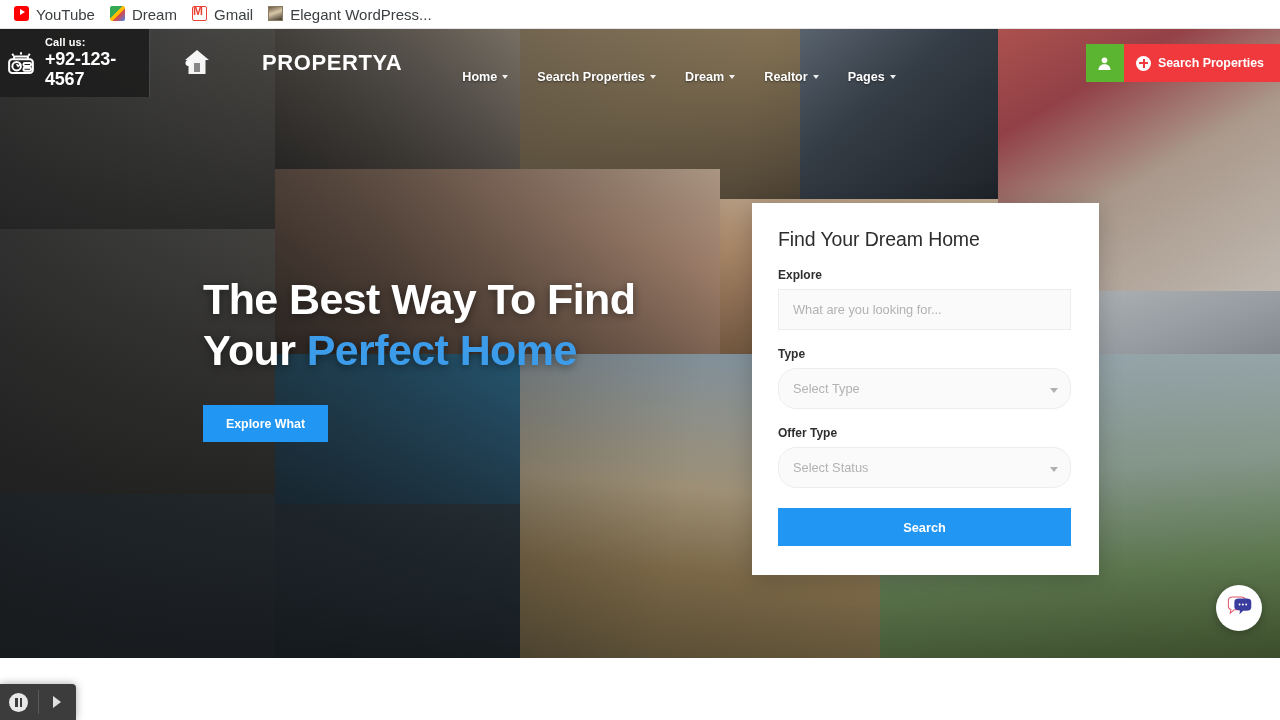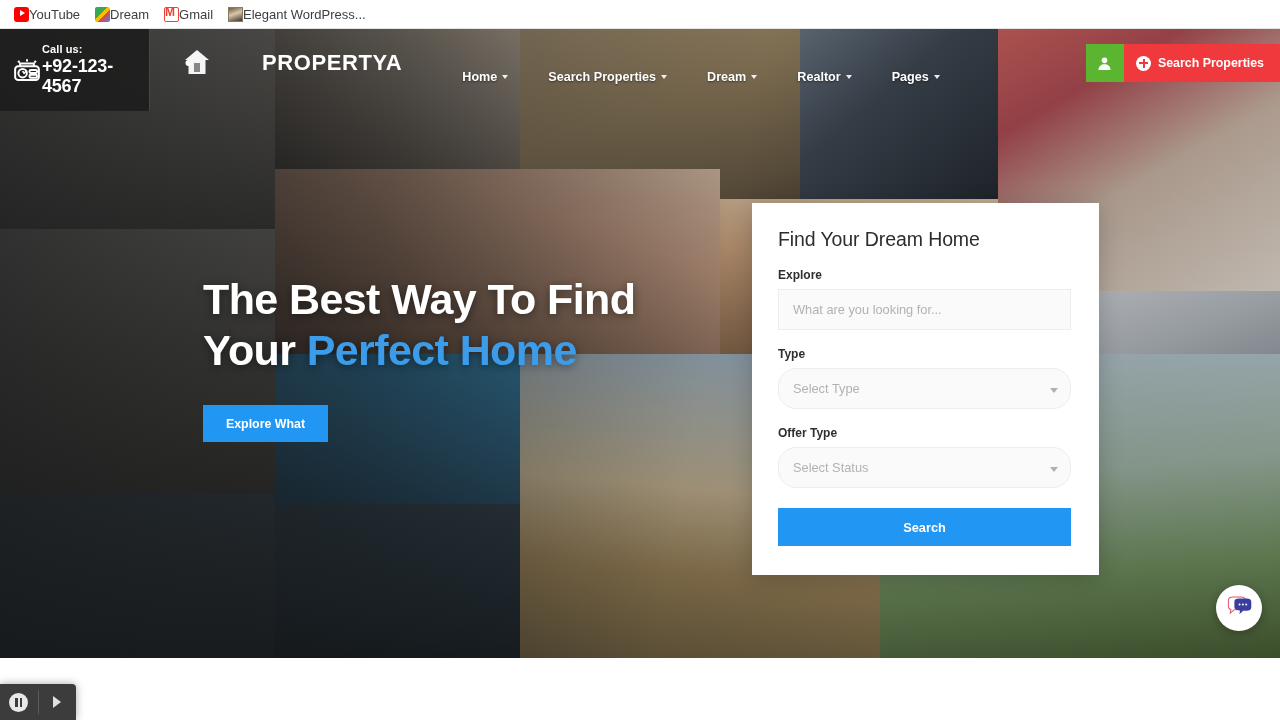--- a/index.html
+++ b/index.html
@@ -14,23 +14,23 @@
   .bookmark-bar {
     position: absolute; top: 0; left: 0;
     width: 1280px; height: 29px;
     background: #ffffff;
     border-bottom: 1px solid #e4e4e4;
     display: flex; align-items: center;
     padding-left: 8px;
     gap: 0px;
   }
   .bm {
-    display: flex; align-items: center; gap: 0;
+    display: flex; align-items: flex-start; gap: 7px;
     padding: 2px 9px 2px 6px;
-    font-size: 13px; color: #3c4043;
+    font-size: 15px; color: #3c4043;
     white-space: nowrap;
     border-radius: 4px;
     cursor: pointer;
   }
   .bm-ico { width: 15px; height: 15px; flex: 0 0 15px; position: relative; }
   .ico-youtube {
     background: #ff0000; border-radius: 3px;
   }
   .ico-youtube:after {
     content: ""; position: absolute; left: 5.5px; top: 3.6px;
@@ -115,44 +115,44 @@
   }
 
   
   .topbar {
     position: absolute; top: 0; left: 0;
     width: 1280px; height: 68px;
     z-index: 20;
     display: flex; align-items: stretch;
   }
   .callbox {
-    width: 150px; height: 82px;
+    width: 150px; height: 68px;
     background: rgba(28,28,28,.88);
-    display: flex; align-items: center; 
-    padding-left: 12px;
+    display: flex; align-items: center; gap: 9px;
+    padding-left: 6px;
     border-right: 1px solid rgba(255,255,255,.18);
   }
   .phone-icon { width: 30px; height: 30px; flex: 0 0 30px; color:#fff; }
   .call-text { line-height: 1.15; }
   .call-label { font-size: 11px; color: #ffffff; font-weight: 700; letter-spacing:.1px;}
   .call-number { font-size: 18px; color: #ffffff; font-weight: 700; letter-spacing:-.2px;}
 
   .brand {
     display: flex; align-items: center; gap: 9px;
     margin-left: 33px;
   }
   .logo-mark { width: 28px; height: 30px; color: #fff; flex:0 0 28px; }
   .logo-text {
     font-size: 22px; font-weight: 700; color: #ffffff;
     letter-spacing: .6px;
     margin-left: 42px;
   }
 
   nav.mainnav {
-    display: flex; align-items: center; gap: 12px;
+    display: flex; align-items: center; gap: 1px;
     margin-left: 46px;
     margin-top: 27px;
   }
   .nav-item {
     display: flex; align-items: center; gap: 5px;
     padding: 0 14px;
     font-size: 12.6px; font-weight: 700; color: #ffffff;
     cursor: pointer; white-space: nowrap;
     text-shadow: 0 1px 2px rgba(0,0,0,.5);
   }

